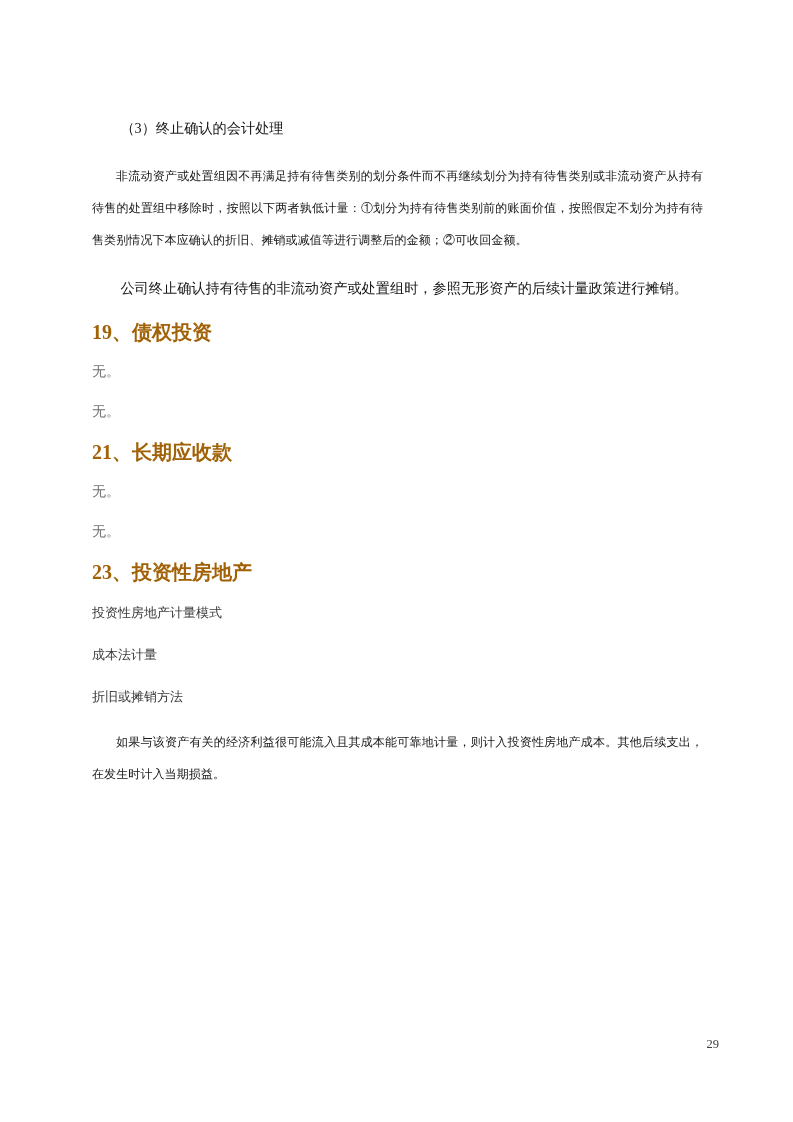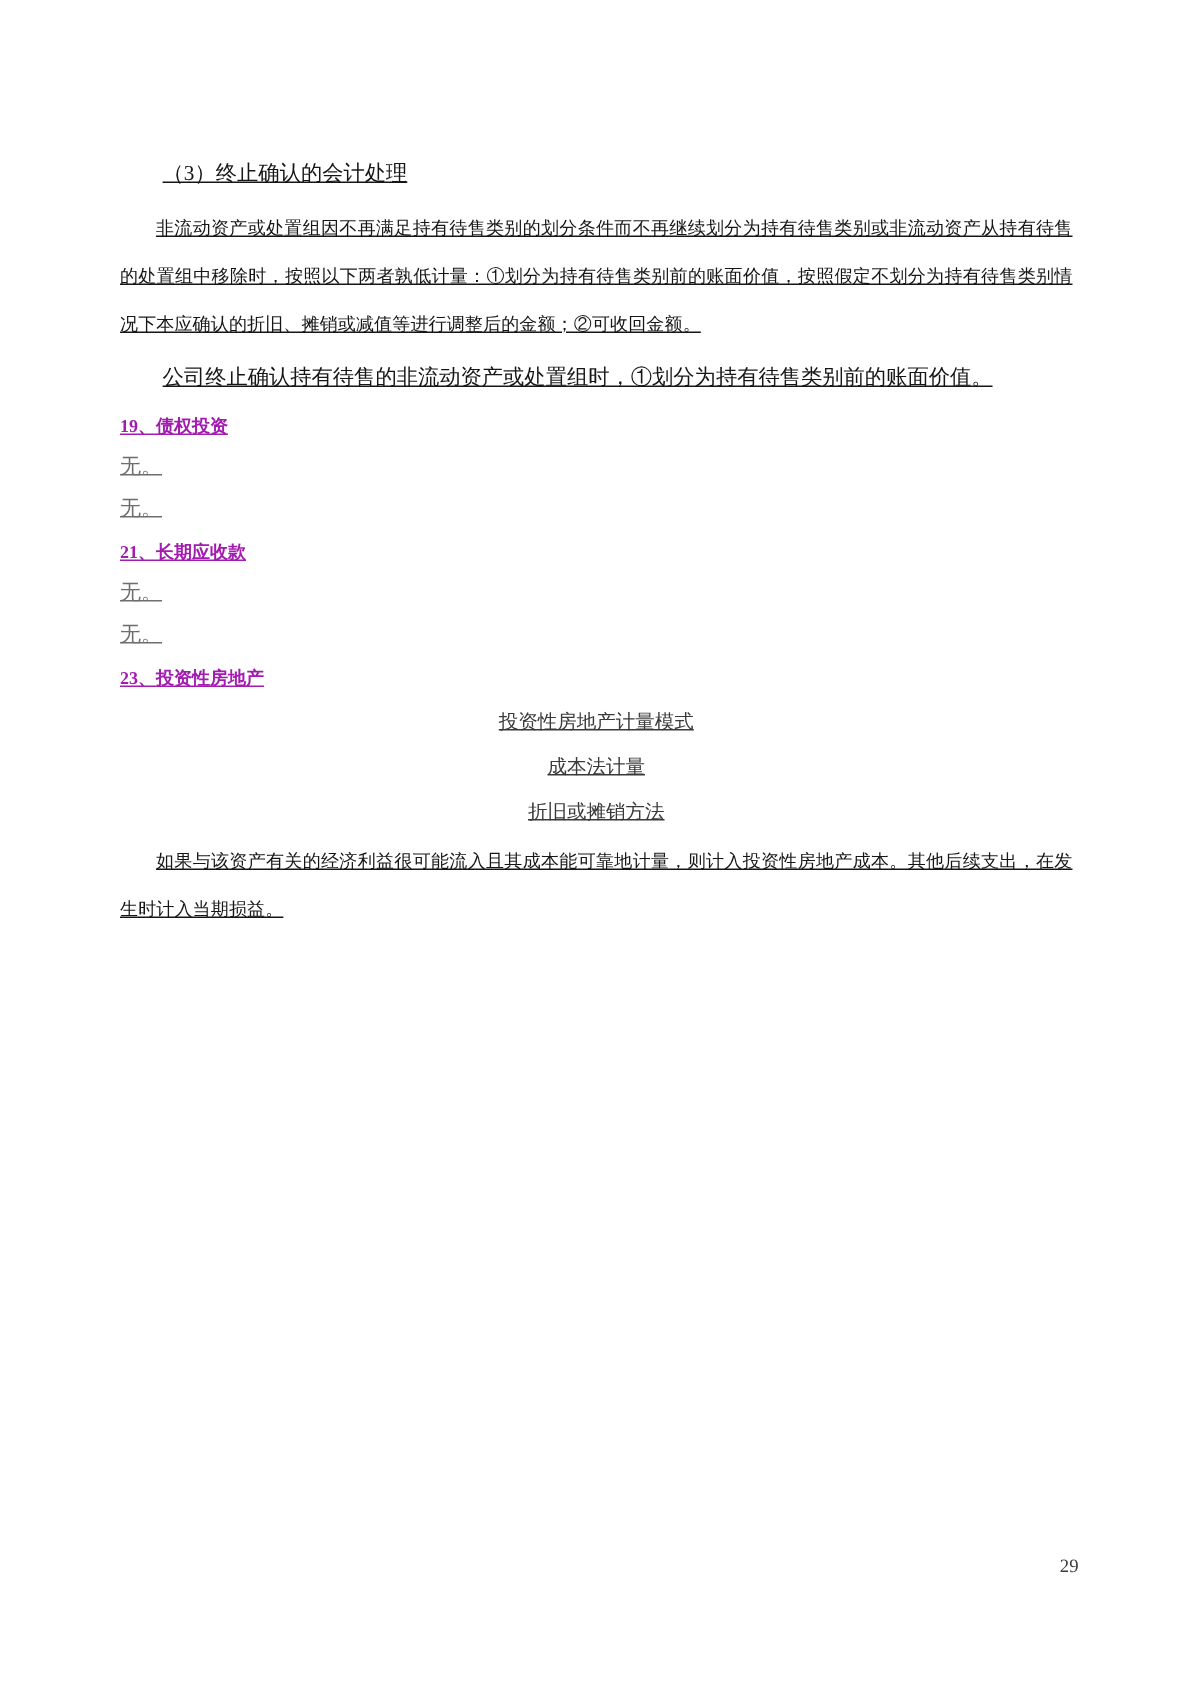--- a/index.html
+++ b/index.html
@@ -13,56 +13,54 @@
     height: 1122px;
     background: #ffffff;
     overflow: hidden;
     font-family: "Liberation Serif", "DejaVu Serif", serif;
     color: #111111;
   }
   .content {
     padding: 96px 74px 0 76px;
   }
   .content p, .content h2, .content div.label-line {
-    margin: 4px;
+    margin: 16px;
     padding: 0;
-    text-decoration: underline;
   }
   .para {
     font-size: 12px;
     line-height: 32px;
     text-align: justify;
     text-indent: 2em;
     color: #161616;
     letter-spacing: 0.1px;
     text-spacing-trim: space-all;
   }
   .lead {
     font-size: 14.2px;
     line-height: 32px;
     text-indent: 2em;
     color: #161616;
   }
   .sec-heading {
-    font-size: 12px;
+    font-size: 20px;
     line-height: 24px;
     font-weight: 700;
-    color: #a21caf;
+    color: #a16207;
     font-family: "Liberation Serif", "DejaVu Serif", serif;
   }
   .none-line {
     font-size: 14px;
     line-height: 24px;
     color: #6e6e6e;
   }
   .label-line {
     font-size: 13px;
     line-height: 26px;
     color: #3a3a3a;
-    text-align: center;
   }
   .mt-h19 { margin-top: 20px; }
   .mt-n19 { margin-top: 12px; }
   .mt-h20 { margin-top: 17px; }
   .mt-n20 { margin-top: 15px; }
   .mt-h21 { margin-top: 14px; }
   .mt-n21 { margin-top: 16px; }
   .mt-h22 { margin-top: 16px; }
   .mt-n22 { margin-top: 15px; }
   .mt-h23 { margin-top: 15px; }
@@ -80,21 +78,21 @@
 </head>
 <body>
 
 <div class="sheet">
   <div class="content">
 
     <p class="lead">（3）终止确认的会计处理</p>
 
     <p class="para">非流动资产或处置组因不再满足持有待售类别的划分条件而不再继续划分为持有待售类别或非流动资产从持有待售的处置组中移除时，按照以下两者孰低计量：①划分为持有待售类别前的账面价值，按照假定不划分为持有待售类别情况下本应确认的折旧、摊销或减值等进行调整后的金额；②可收回金额。</p>
 
-    <p class="lead">公司终止确认持有待售的非流动资产或处置组时，①划分为持有待售类别前的账面价值。</p>
+    <p class="lead">公司终止确认持有待售的非流动资产或处置组时，参照无形资产的后续计量政策进行摊销。</p>
 
     <h2 class="sec-heading mt-h19">19、债权投资</h2>
     <p class="none-line mt-n19">无。</p>
 
     <p class="none-line mt-n20">无。</p>
 
     <h2 class="sec-heading mt-h21">21、长期应收款</h2>
     <p class="none-line mt-n21">无。</p>
 
     <p class="none-line mt-n22">无。</p>

